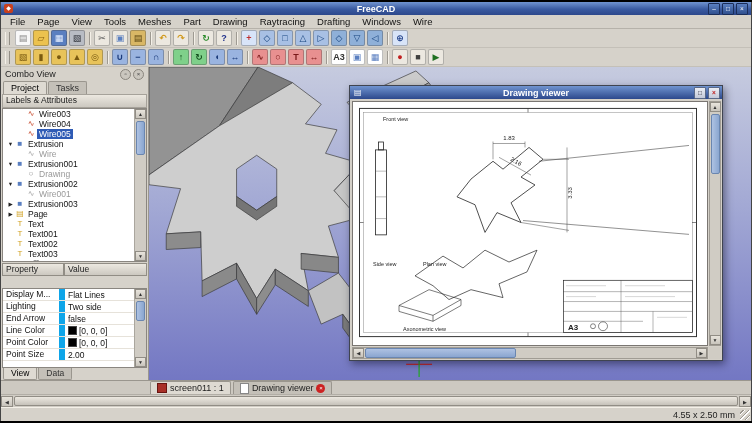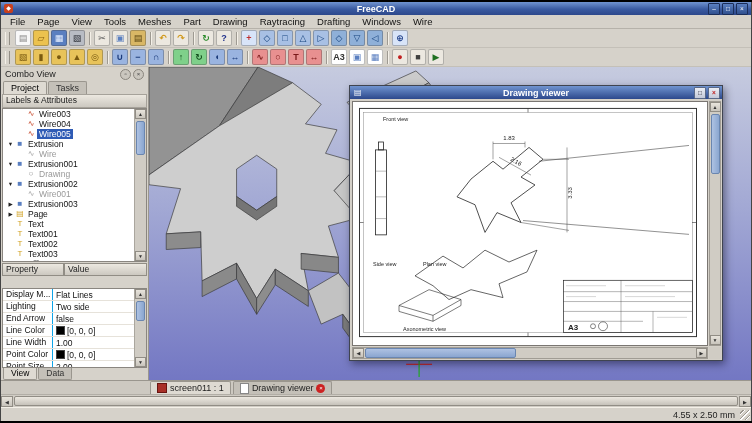--- a/index.html
+++ b/index.html
@@ -69,21 +69,21 @@
   
   .prop-header{height:13px;flex:none;display:flex;margin:1px 1px 12px;}
   .prop-col{background:linear-gradient(#ece8e0,#ccc8c0);border:1px solid #918d85;font-size:8.5px;
             line-height:11px;padding-left:3px;color:#222;box-sizing:border-box;}
   .prop-col.c1{width:62px;flex:none;}
   .prop-col.c2{flex:1;}
   .prop-wrap{height:78px;flex:none;position:relative;margin:0 1px;background:#fff;border:1px solid #8a8680;overflow:hidden;}
   .prop-rows{position:absolute;top:0;left:0;right:11px;bottom:0;}
   .prop-row{height:11px;display:flex;border-bottom:1px solid #e6e2da;}
   .prop-cell{font-size:8.5px;line-height:10px;color:#111;padding-left:3px;overflow:hidden;white-space:nowrap;box-sizing:border-box;}
-  .p1{width:50px;flex:none;border-right:1px solid #0ea5e9;}
+  .p1{width:62px;flex:none;border-right:6px solid #0ea5e9;}
   .p2{flex:1;display:flex;align-items:center;gap:2px;}
   .swatch{width:7px;height:7px;border:1px solid #444;flex:none;display:inline-block;}
   .bottom-tabs{height:12px;flex:none;display:flex;gap:1px;padding-left:2px;align-items:flex-start;}
   .btab{font-size:8.5px;line-height:11px;padding:0 7px;background:#c4c0b8;border:1px solid #9a968e;
         border-top:none;border-radius:0 0 2px 2px;color:#333;}
   .btab.active{background:#dedad2;color:#000;}
 
   
   .viewport{flex:1;position:relative;overflow:hidden;
             background:linear-gradient(180deg,#c6cbdf 0%,#a2a8d4 45%,#7377c3 100%);}
@@ -441,26 +441,20 @@
               <span class="prop-cell p1">End Arrow</span>
               <span class="prop-cell p2">
                 <span>false</span>
               </span>
             </div>
             <div class="prop-row">
               <span class="prop-cell p1">Line Color</span>
               <span class="prop-cell p2">
                 <span class="swatch" style="background: rgb(0, 0, 0);"></span>
                 <span>[0, 0, 0]</span>
-              </span>
-            </div>
-            <div class="prop-row">
-              <span class="prop-cell p1">Line Width</span>
-              <span class="prop-cell p2">
-                <span>1.00</span>
               </span>
             </div>
             <div class="prop-row">
               <span class="prop-cell p1">Point Color</span>
               <span class="prop-cell p2">
                 <span class="swatch" style="background: rgb(0, 0, 0);"></span>
                 <span>[0, 0, 0]</span>
               </span>
             </div>
             <div class="prop-row">

